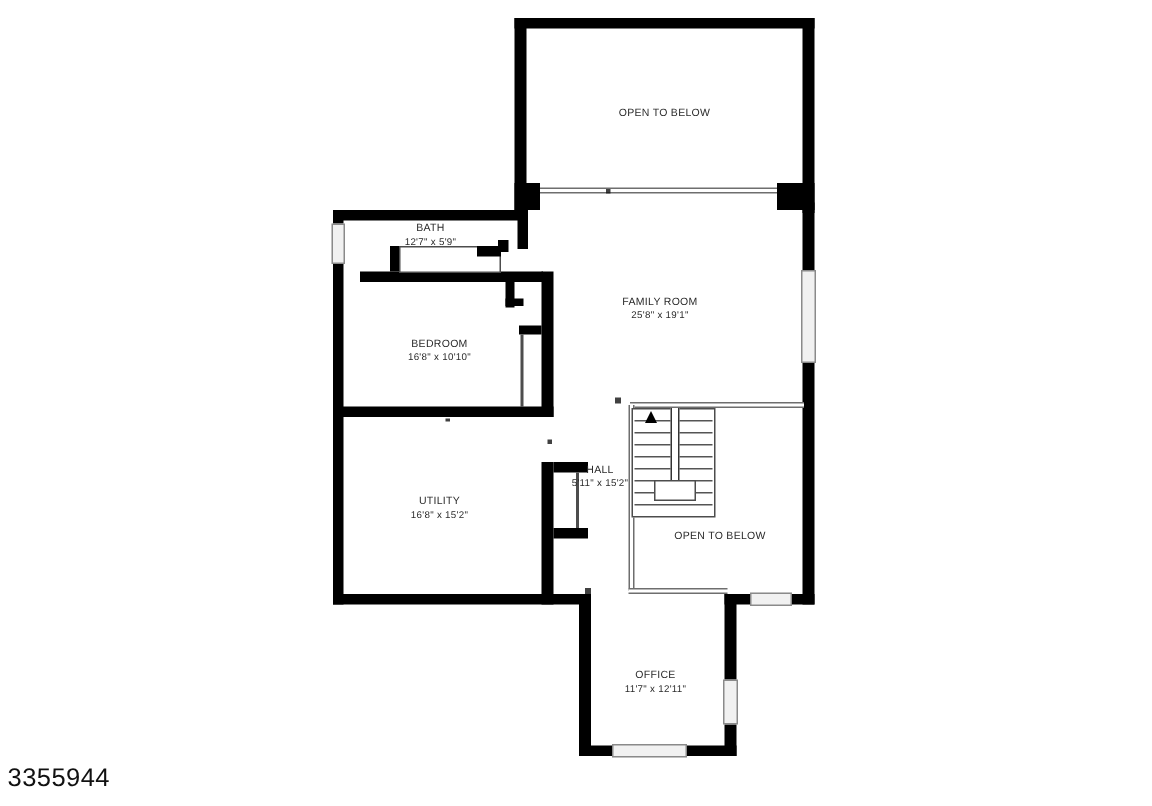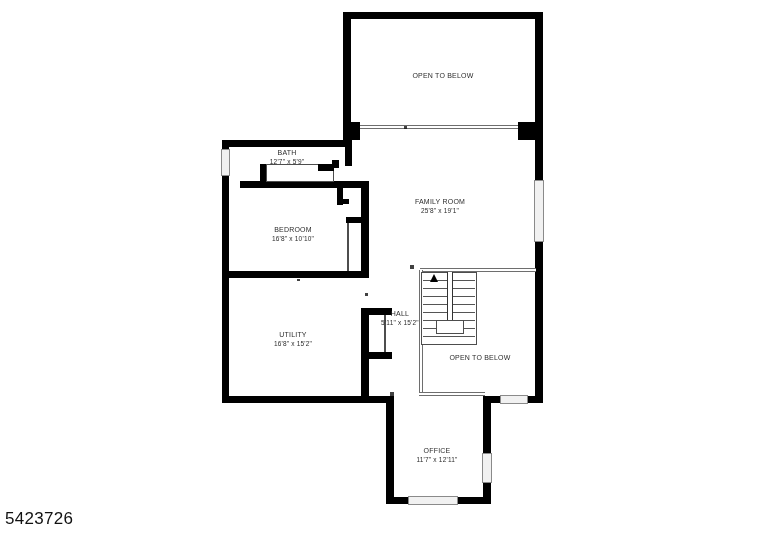--- a/index.html
+++ b/index.html
@@ -127,15 +127,15 @@
 
   <div class="room-label" style="left:420px;top:353px;width:120px;">
     <div class="nm">OPEN TO BELOW</div>
   </div>
 
   <div class="room-label" style="left:387px;top:446px;width:100px;">
     <div class="nm">OFFICE</div>
     <div class="dm">11'7" x 12'11"</div>
   </div>
 
-  <div id="listing-id">5423726</div>
+  <div id="listing-id">3355944</div>
 
 </div>
 
 </body></html>

